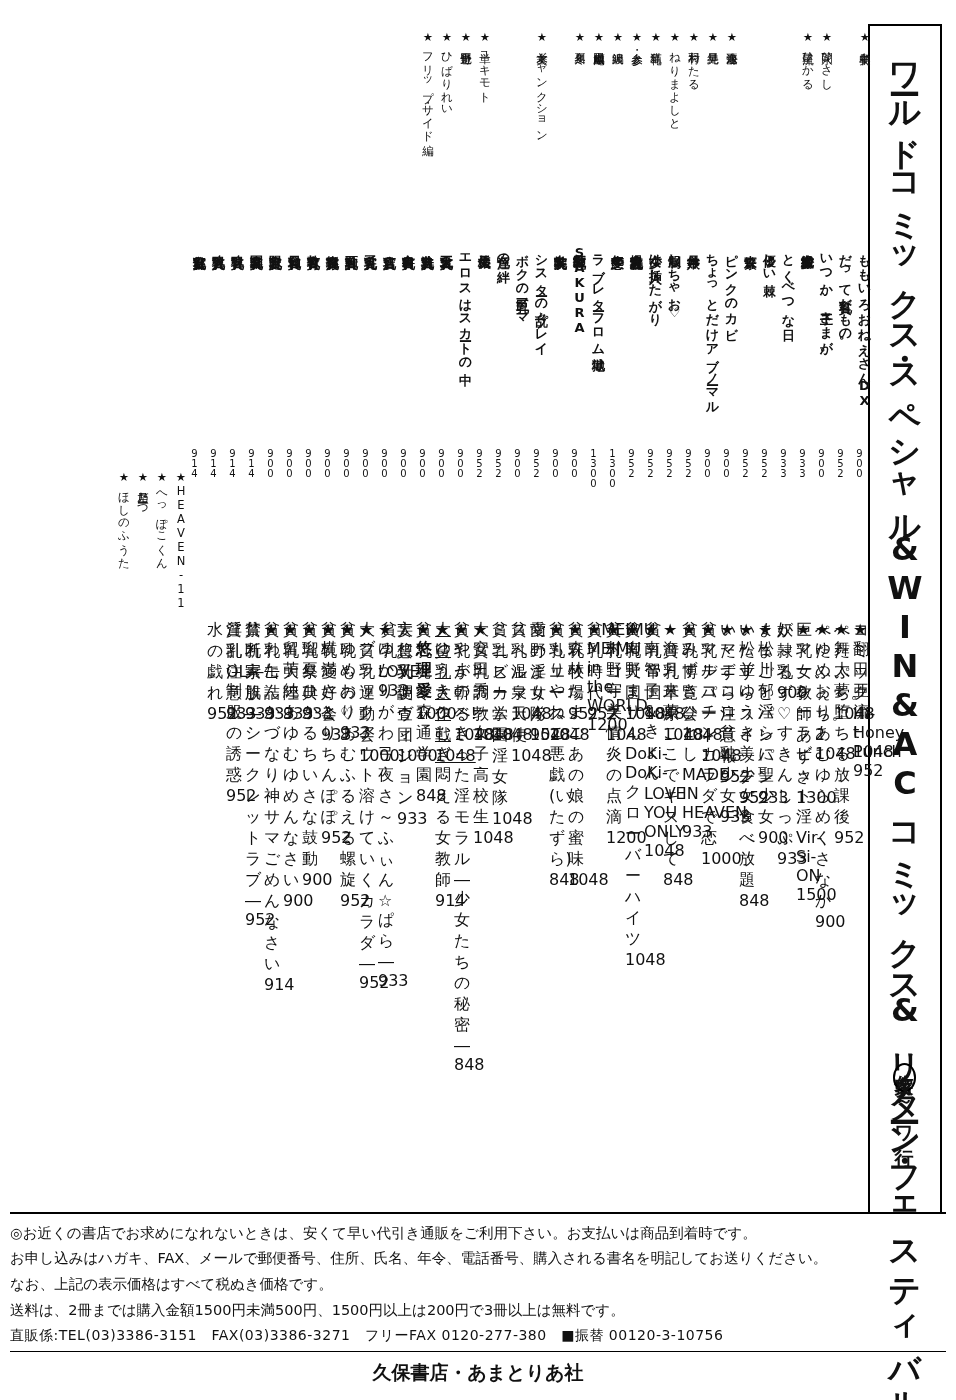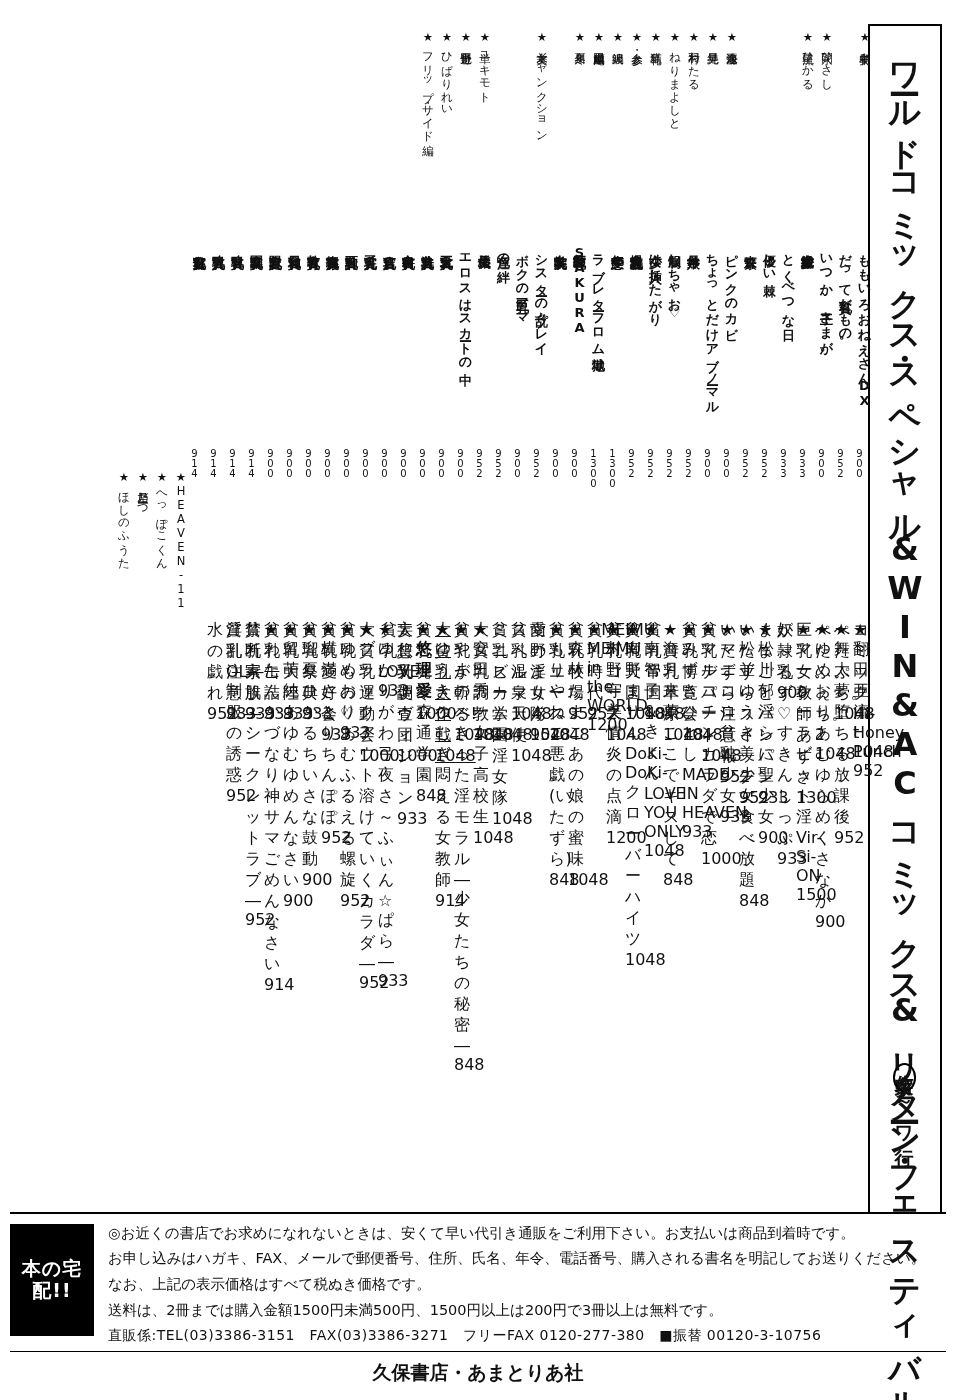--- a/index.html
+++ b/index.html
@@ -376,23 +376,20 @@
       <div class="entry r1 band2">
         <div class="author">★ほしのふうた</div>
         <div class="title"></div>
         <div class="price"></div>
       </div>
     </div>
   </div>
 
 <div class="footer">
   <div class="footer-inner">
-    <div class="footer-badge">
-      <span>本の宅配!!</span>
-    </div>
     <div class="footer-text">
       <p>◎お近くの書店でお求めになれないときは、安くて早い代引き通販をご利用下さい。お支払いは商品到着時です。</p>
       <p>お申し込みはハガキ、FAX、メールで郵便番号、住所、氏名、年令、電話番号、購入される書名を明記してお送りください。</p>
       <p>なお、上記の表示価格はすべて税ぬき価格です。</p>
       <p>送料は、2冊までは購入金額1500円未満500円、1500円以上は200円で3冊以上は無料です。</p>
       <div class="footer-contact">直販係:TEL(03)3386-3151　FAX(03)3386-3271　フリーFAX 0120-277-380　■振替 00120-3-10756</div>
     </div>
   </div>
   <hr class="hr-thin">
   <div class="footer-bottom">

